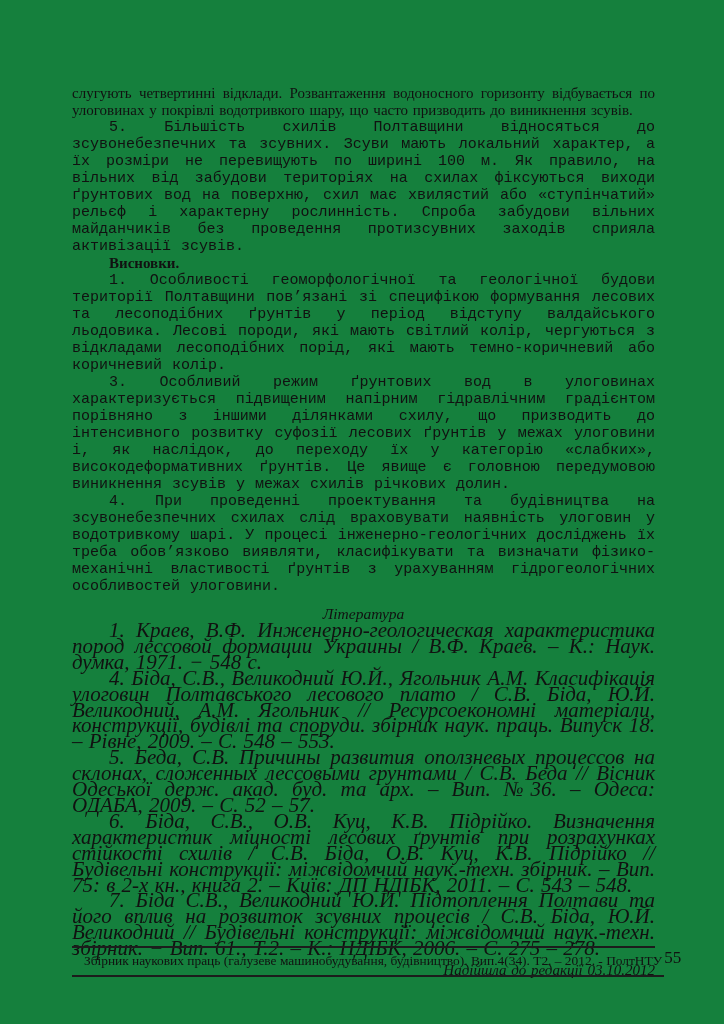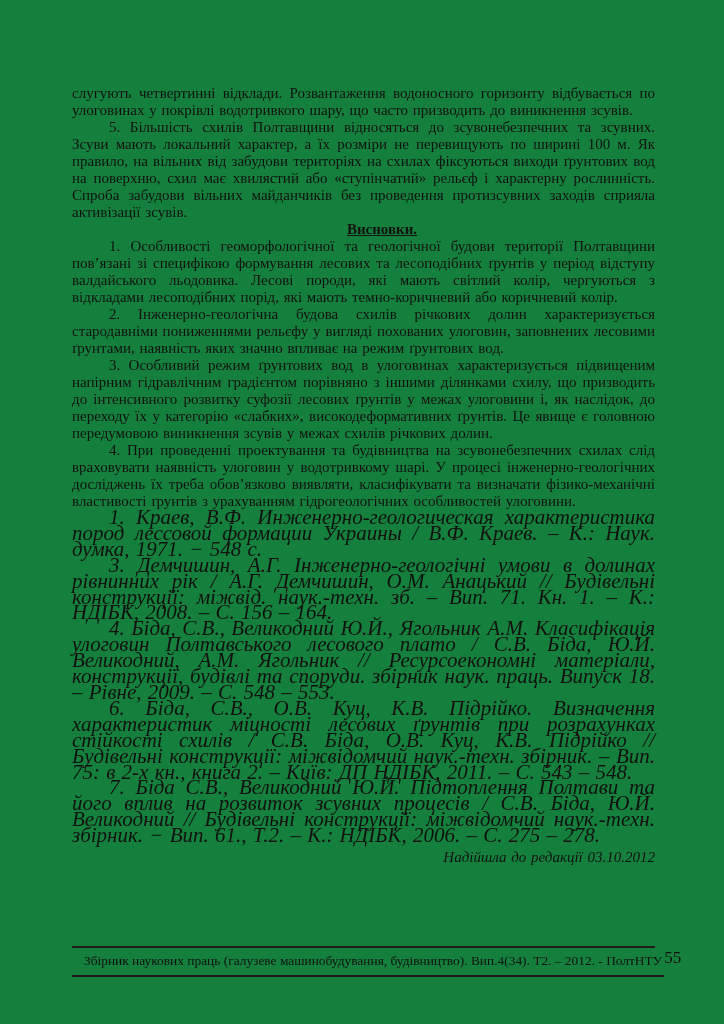--- a/index.html
+++ b/index.html
@@ -22,26 +22,25 @@
     top: 85px;
     width: 583px;
   }
   .content p {
     margin: 0;
     text-align: justify;
     font-size: 15px;
     line-height: 17px;
     word-spacing: 1px;
   }
-  p.indent { text-indent: 37px; }
+  p.indent { text-indent: 37px; font-family: Liberation Mono, monospace; }
   p.conclusions-heading {
     font-weight: bold;
     text-indent: 37px;
-    text-align: center;
-    text-decoration: underline;
+    text-align: left;
   }
   p.lit-heading {
     text-align: center;
     font-style: italic;
     margin-top: 10px;
     font-size: 15.5px;
     line-height: 18px;
     text-indent: 0;
   }
   .refs p {
@@ -97,31 +96,31 @@
   <div class="content">
 
     <p>слугують четвертинні відклади. Розвантаження водоносного горизонту відбувається по улоговинах у покрівлі водотривкого шару, що часто призводить до виникнення зсувів.</p>
 
     <p class="indent">5. Більшість схилів Полтавщини відносяться до зсувонебезпечних та зсувних. Зсуви мають локальний характер, а їх розміри не перевищують по ширині 100 м. Як правило, на вільних від забудови територіях на схилах фіксуються виходи ґрунтових вод на поверхню, схил має хвилястий або «ступінчатий» рельєф і характерну рослинність. Спроба забудови вільних майданчиків без проведення протизсувних заходів сприяла активізації зсувів.</p>
 
     <p class="conclusions-heading">Висновки.</p>
 
     <p class="indent">1. Особливості геоморфологічної та геологічної будови території Полтавщини пов’язані зі специфікою формування лесових та лесоподібних ґрунтів у період відступу валдайського льодовика. Лесові породи, які мають світлий колір, чергуються з відкладами лесоподібних порід, які мають темно-коричневий або коричневий колір.</p>
 
-    <p class="indent">2. Інженерно-геологічна будова схилів річкових долин характеризується стародавніми пониженнями рельєфу у вигляді похованих улоговин, заповнених лесовими ґрунтами, наявність яких значно впливає на режим ґрунтових вод.</p>
 
     <p class="indent">3. Особливий режим ґрунтових вод в улоговинах характеризується підвищеним напірним гідравлічним градієнтом порівняно з іншими ділянками схилу, що призводить до інтенсивного розвитку суфозії лесових ґрунтів у межах улоговини і, як наслідок, до переходу їх у категорію «слабких», високодеформативних ґрунтів. Це явище є головною передумовою виникнення зсувів у межах схилів річкових долин.</p>
 
     <p class="indent">4. При проведенні проектування та будівництва на зсувонебезпечних схилах слід враховувати наявність улоговин у водотривкому шарі. У процесі інженерно-геологічних досліджень їх треба обов’язково виявляти, класифікувати та визначати фізико-механічні властивості ґрунтів з урахуванням гідрогеологічних особливостей улоговини.</p>
 
+    <p class="lit-heading">Література</p>
 
     <div class="refs">
       <p>1. Краев, В.Ф. Инженерно-геологическая характеристика пород лессовой формации Украины / В.Ф. Краев. – К.: Наук. думка, 1971. − 548 с.</p>
-      <p>3. Демчишин, А.Г. Інженерно-геологічні умови в долинах рівнинних рік / А.Г. Демчишин, О.М. Анацький // Будівельні конструкції: міжвід. наук.-техн. зб. – Вип. 71. Кн. 1. – К.: НДІБК, 2008. – С. 156 – 164.</p>
       <p>4. Біда, С.В., Великодний Ю.Й., Ягольник А.М. Класифікація улоговин Полтавського лесового плато / С.В. Біда, Ю.Й. Великодний, А.М. Ягольник // Ресурсоекономні матеріали, конструкції, будівлі та споруди. збірник наук. праць. Випуск 18. – Рівне, 2009. – С. 548 – 553.</p>
+      <p>5. Беда, С.В. Причины развития оползневых процессов на склонах, сложенных лессовыми грунтами / С.В. Беда // Вісник Одеської держ. акад. буд. та арх. – Вип. №36. – Одеса: ОДАБА, 2009. – С. 52 – 57.</p>
       <p>6. Біда, С.В., О.В. Куц, К.В. Підрійко. Визначення характеристик міцності лесових ґрунтів при розрахунках стійкості схилів / С.В. Біда, О.В. Куц, К.В. Підрійко // Будівельні конструкції: міжвідомчий наук.-техн. збірник. – Вип. 75: в 2-х кн., книга 2. – Київ: ДП НДІБК, 2011. – С. 543 – 548.</p>
       <p>7. Біда С.В., Великодний Ю.Й. Підтоплення Полтави та його вплив на розвиток зсувних процесів / С.В. Біда, Ю.Й. Великодний // Будівельні конструкції: міжвідомчий наук.-техн. збірник. − Вип. 61., Т.2. – К.: НДІБК, 2006. – С. 275 – 278.</p>
     </div>
 
     <p class="received-note">Надійшла до редакції 03.10.2012</p>
 
 
   </div>
 
   <div class="footer">

